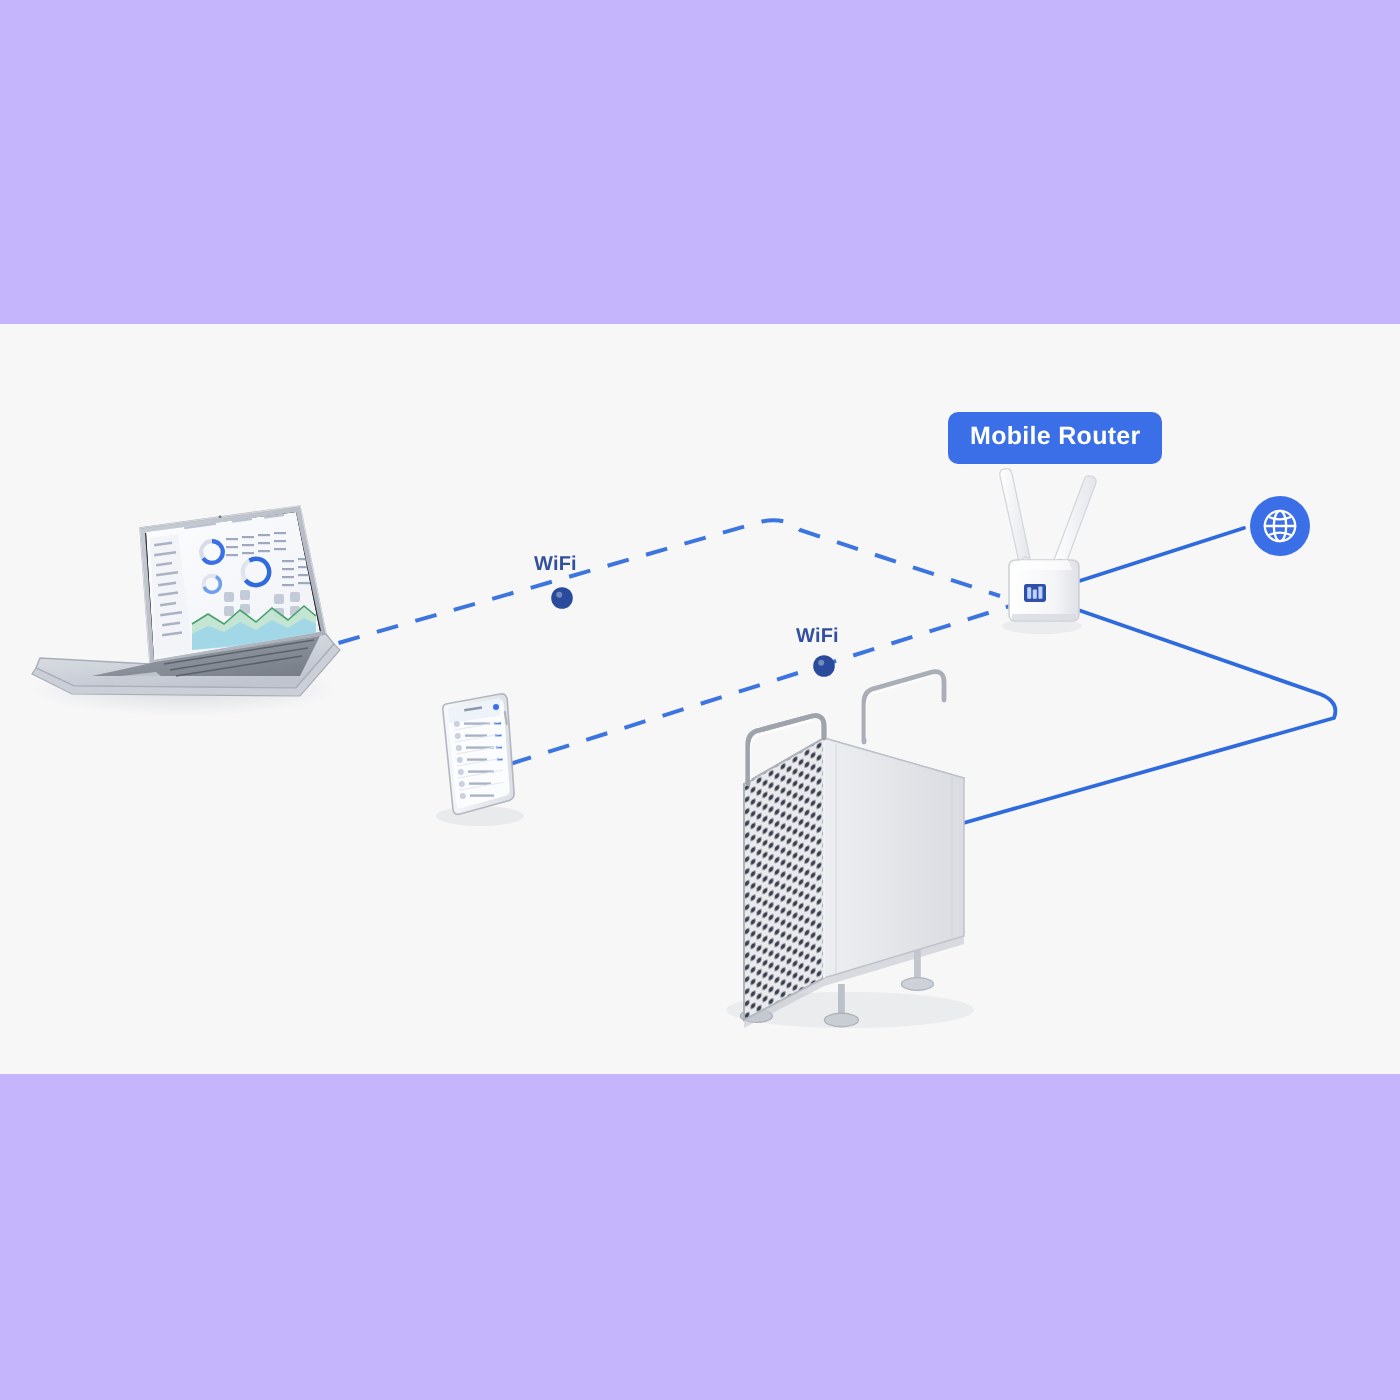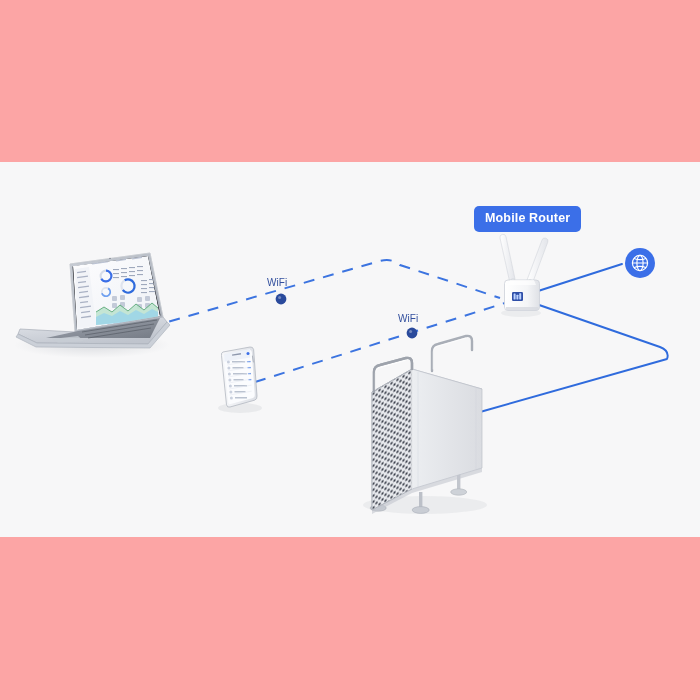--- a/index.html
+++ b/index.html
@@ -2,36 +2,36 @@
 <html><head>
 <meta charset="utf-8">
 <title>Network Topology Diagram</title>
 <style>
   html,body{margin:0;padding:0;background:#ffffff;}
   body{
     width:700px;height:700px;overflow:hidden;
     font-family:"Liberation Sans","DejaVu Sans",sans-serif;
     -webkit-font-smoothing:antialiased;
   }
-  #stage{position:relative;width:700px;height:700px;background:#fca5a5;}
+  #stage{position:relative;width:700px;height:700px;background:#c4b5fd;}
   #canvas-band{
     position:absolute;left:0;top:162px;width:700px;height:375px;
     background:#f7f7f8;
   }
   #diagram{position:absolute;left:0;top:0;width:700px;height:700px;}
   .badge{
     position:absolute;left:474px;top:206px;
     background:#3b6fe8;color:#ffffff;
     font-size:12.5px;font-weight:bold;letter-spacing:.15px;
     padding:6px 11px 7px;border-radius:5px;
     white-space:nowrap;line-height:1;
   }
   .wifi-label{
     position:absolute;color:#33509e;font-size:10px;
-    font-weight:normal;letter-spacing:.1px;white-space:nowrap;
+    font-weight:bold;letter-spacing:.1px;white-space:nowrap;
   }
   #wifi-label-laptop{left:267px;top:277px;}
   #wifi-label-phone{left:398px;top:313px;}
 </style>
 </head>
 <body>
 
 <div id="stage">
 
   <div id="canvas-band"></div>

